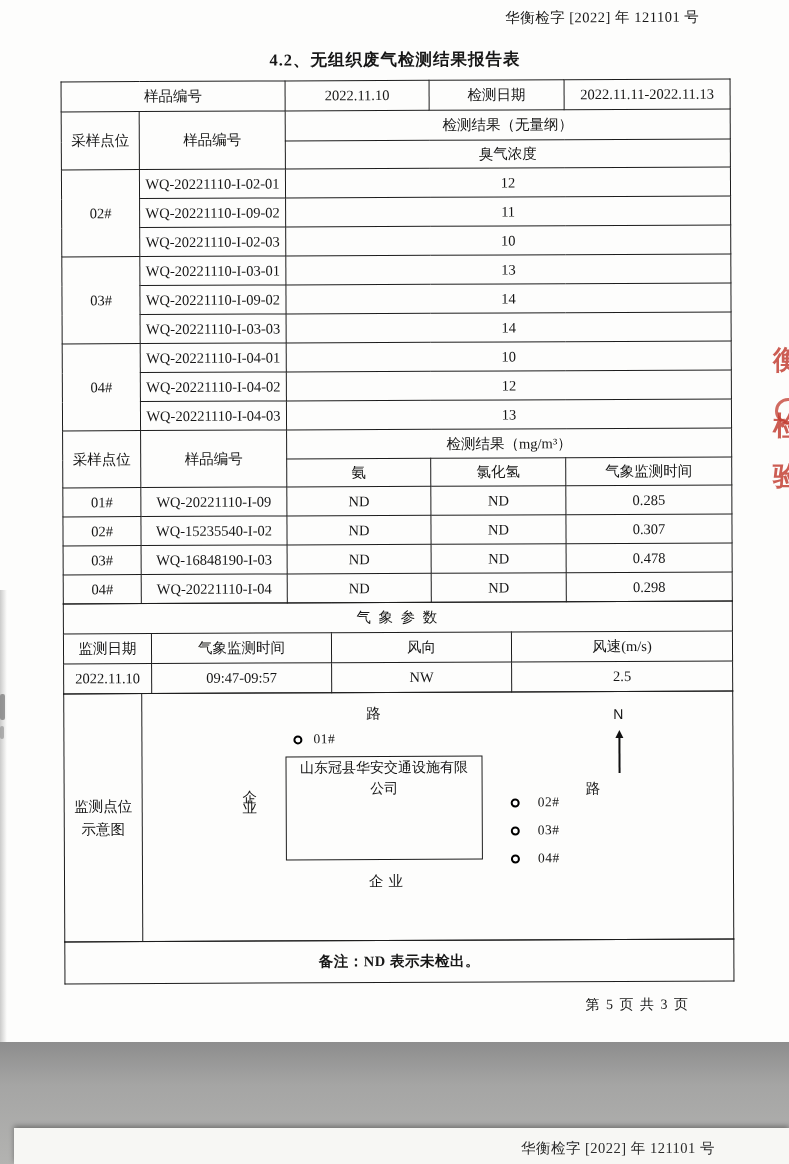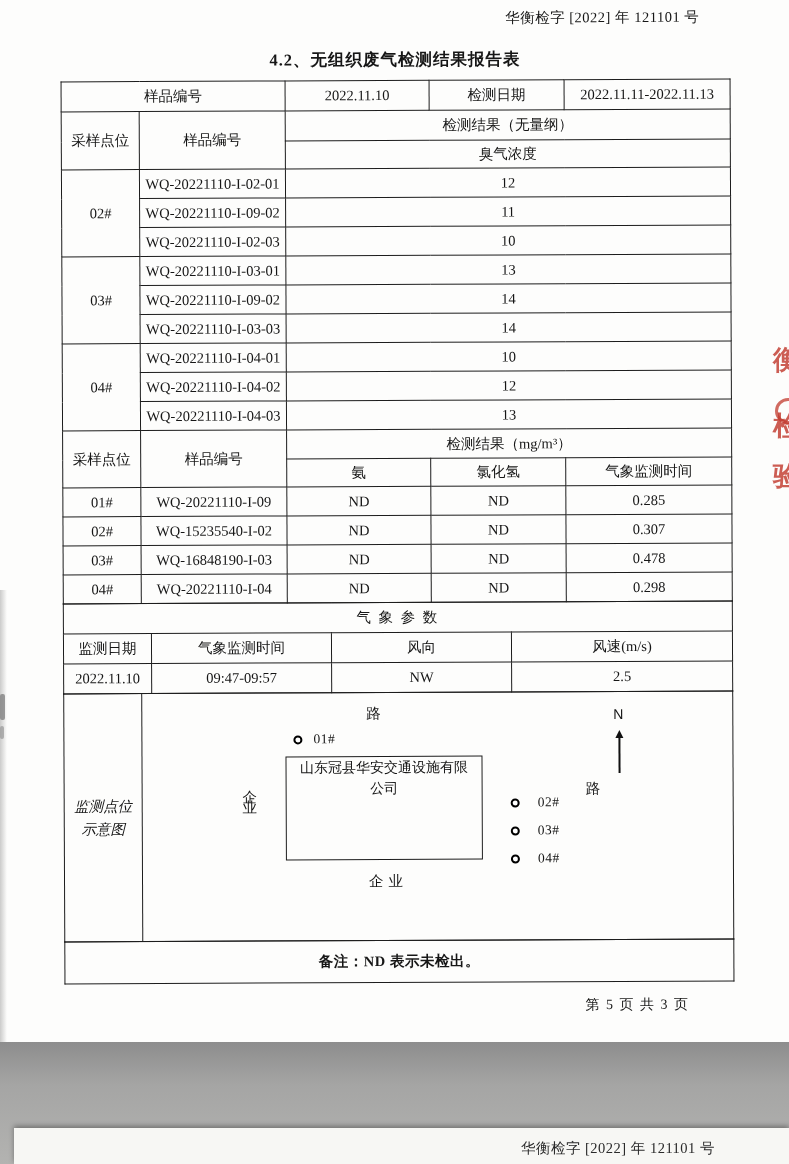--- a/index.html
+++ b/index.html
@@ -20,21 +20,21 @@
 
   .tbl-wrap { position:absolute; top:80px; left:62px; width:669px; }
   table.tbl { border-collapse:collapse; table-layout:fixed; width:669px; }
   table.stack { margin-top:-1px; }
   .tbl td { border:1.4px solid #1d1d1d; text-align:center; vertical-align:middle;
             font-size:14.5px; padding:1px 3px; overflow:hidden; }
   tr.h30{height:30px} tr.h29{height:29px} tr.h28{height:28px}
   td.section-title { letter-spacing:2px; }
   td.note-cell { font-weight:600; letter-spacing:.5px; }
   td.diagram-cell { padding:0; }
-  .dg-label div { line-height:1.55;font-style:italic; }
+  .dg-label div { line-height:1.55; }
 
   .diagram { position:relative; width:100%; height:246px; font-size:14.5px; }
   .dg-road-top   { position:absolute; left:224px; top:10px; }
   .dg-road-right { position:absolute; left:443px; top:86px; }
   .dg-marker { position:absolute; width:9px; height:9px; border:2.5px solid #000;
                border-radius:50%; background:#fff; }
   .m01{left:151px; top:41px;} .m02{left:368px; top:105px;}
   .m03{left:368px; top:133px;} .m04{left:368px; top:161px;}
   .dg-plabel { position:absolute; font-size:13.5px; letter-spacing:.5px; }
   .l01{left:171px; top:37px;} .l02{left:395px; top:101px;}

